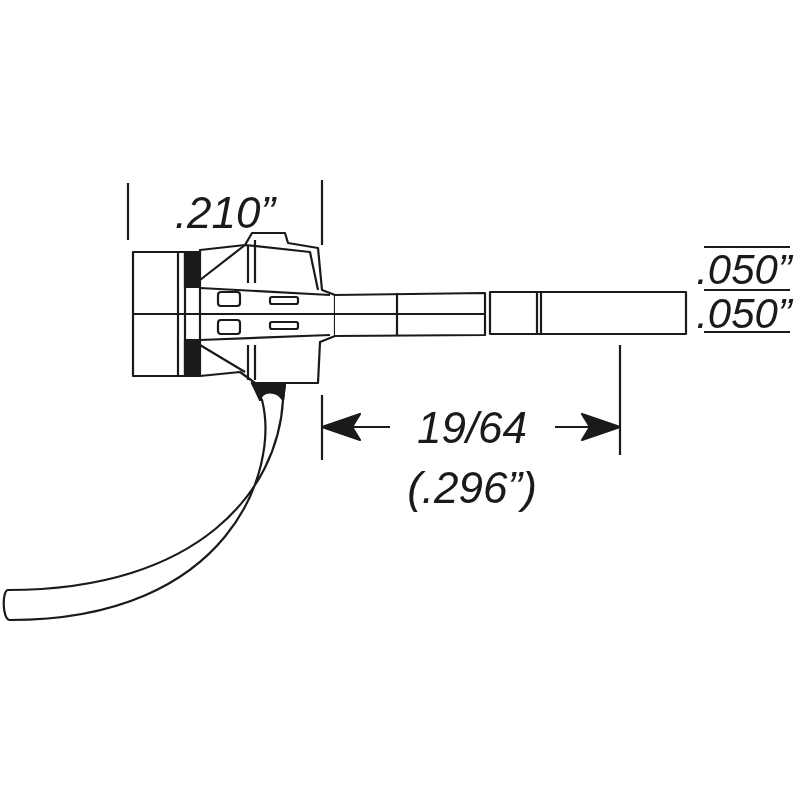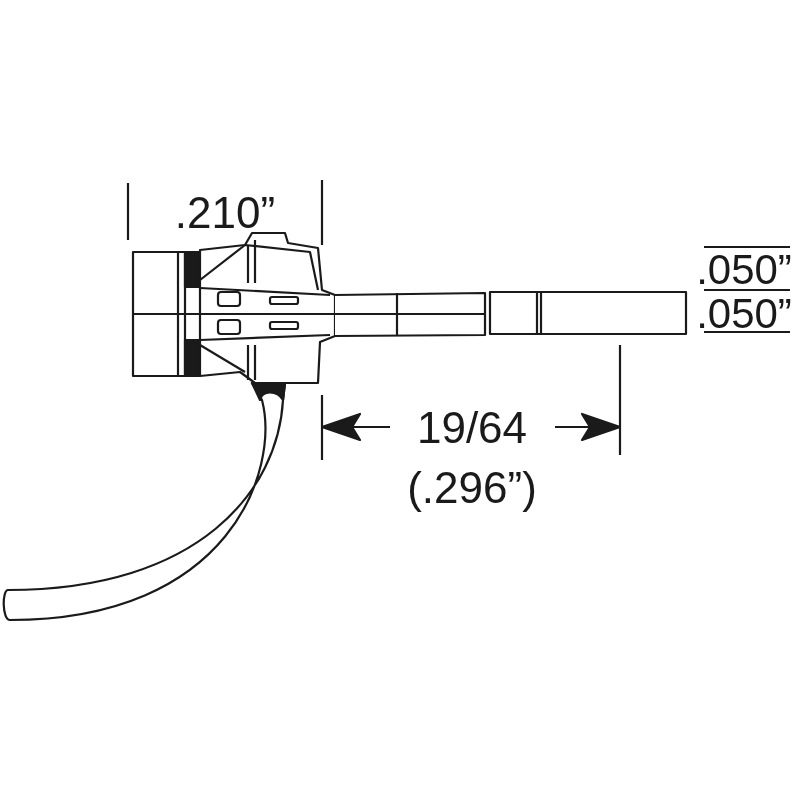--- a/index.html
+++ b/index.html
@@ -1,16 +1,16 @@
 <!DOCTYPE html>
 <html><head>
 <meta charset="utf-8">
 <style>
   html,body{margin:0;padding:0;background:#fff;}
-  #stage{position:relative;width:800px;height:800px;background:#fff;overflow:hidden;}
+  #stage{position:relative;width:800px;height:800px;background:#fff;overflow:hidden;font-style:italic;}
   svg{position:absolute;left:0;top:0;}
   .lbl{font-family:"Liberation Sans",sans-serif;fill:#1a1a1a;}
 </style>
 </head>
 <body>
 
 <div id="stage">
 <svg width="800" height="800" viewBox="0 0 800 800">
   <g stroke="#1a1a1a" stroke-width="2.2" fill="#fff" stroke-linejoin="round">
 

